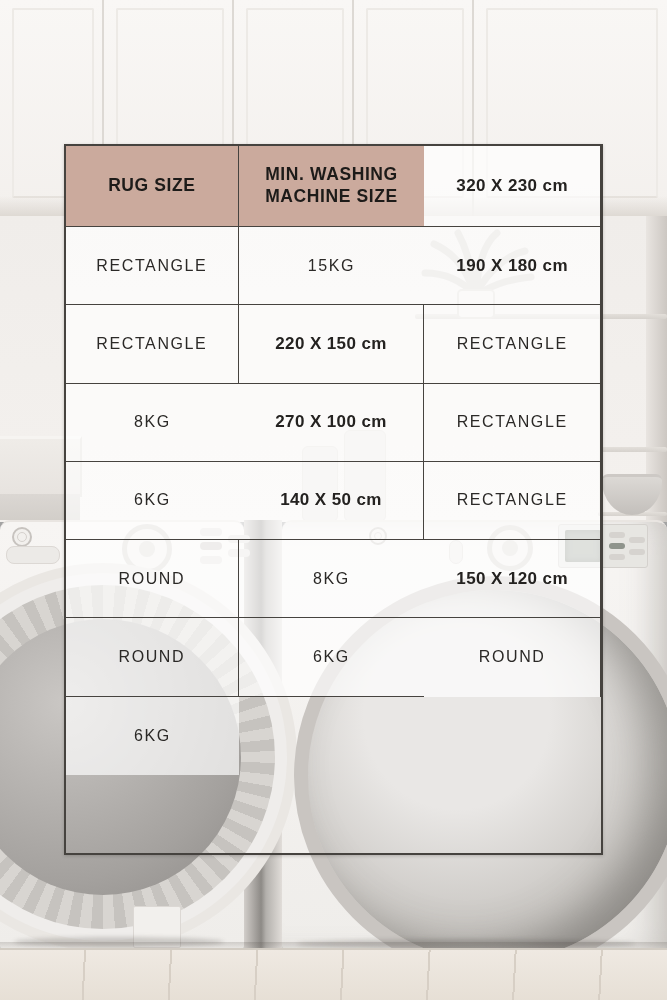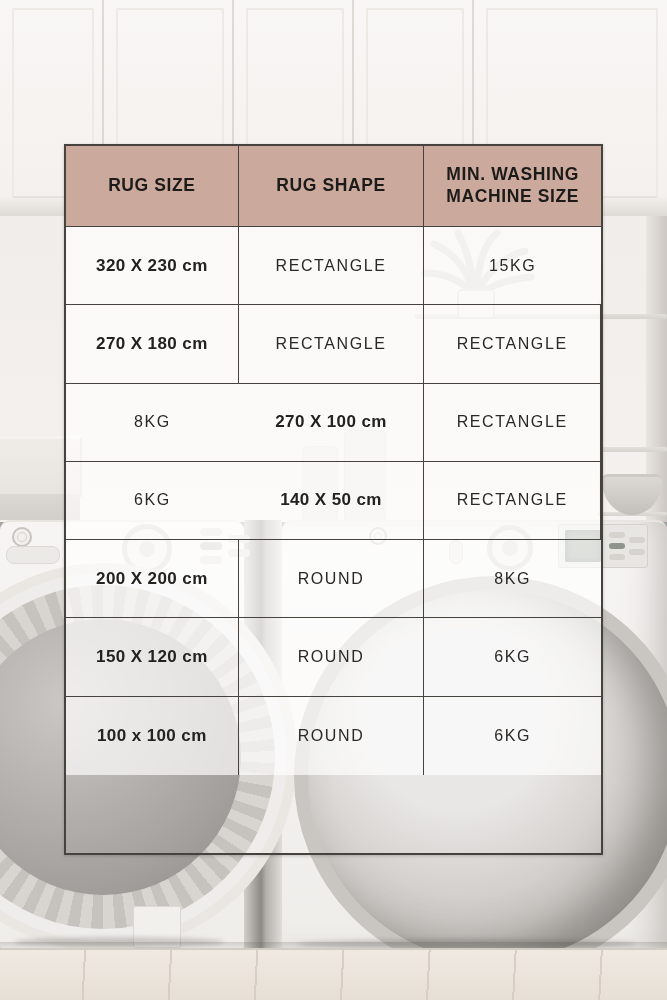--- a/index.html
+++ b/index.html
@@ -179,45 +179,43 @@
     <div class="access-panel"></div>
 
     <div class="foot-shadow" style="left:14px;top:937px;width:210px;"></div>
     <div class="foot-shadow" style="left:296px;top:939px;width:340px;"></div>
     <div class="floor-contact"></div>
     <div class="floor"></div>
   </div>
 
   <div class="rug-table" style="--header-bg: #cbaa9d;">
     <div class="cell head">RUG SIZE</div>
-    <div class="cell head">RUG SHAPE</div>
     <div class="cell head last-col">MIN. WASHING MACHINE SIZE</div>
 
     <div class="cell size">320 X 230 cm</div>
     <div class="cell plain">RECTANGLE</div>
     <div class="cell plain last-col">15KG</div>
 
-    <div class="cell size">270 X 180 cm</div>
-    <div class="cell plain">RECTANGLE</div>
-
+    <div class="cell size">190 X 180 cm</div>
+    <div class="cell plain">RECTANGLE</div>
+
+    <div class="cell size">220 X 150 cm</div>
     <div class="cell plain">RECTANGLE</div>
     <div class="cell plain last-col">8KG</div>
 
     <div class="cell size">270 X 100 cm</div>
     <div class="cell plain">RECTANGLE</div>
     <div class="cell plain last-col">6KG</div>
 
     <div class="cell size">140 X 50 cm</div>
     <div class="cell plain">RECTANGLE</div>
 
-    <div class="cell size">200 X 200 cm</div>
     <div class="cell plain">ROUND</div>
     <div class="cell plain last-col">8KG</div>
 
     <div class="cell size">150 X 120 cm</div>
     <div class="cell plain">ROUND</div>
     <div class="cell plain last-col">6KG</div>
 
-    <div class="cell size last-row">100 x 100 cm</div>
     <div class="cell plain last-row">ROUND</div>
     <div class="cell plain last-col last-row">6KG</div>
   </div>
 </div>
 
 </body></html>

